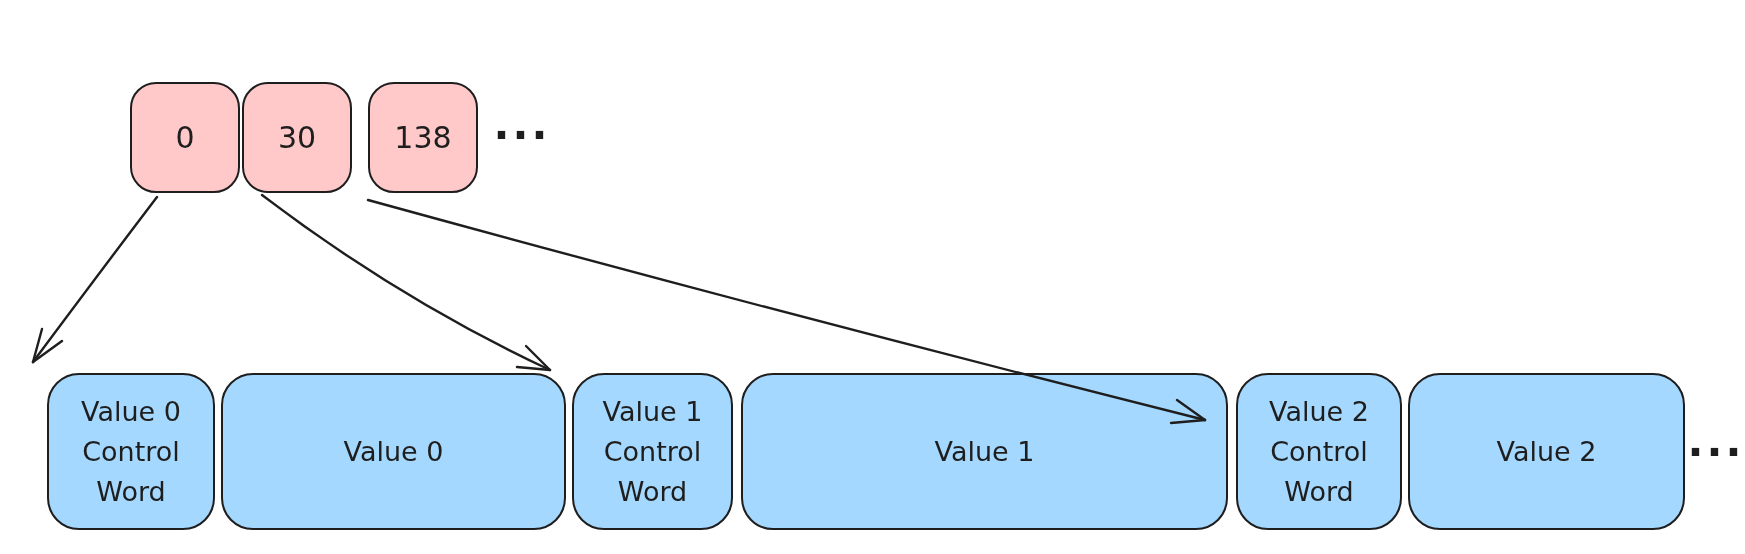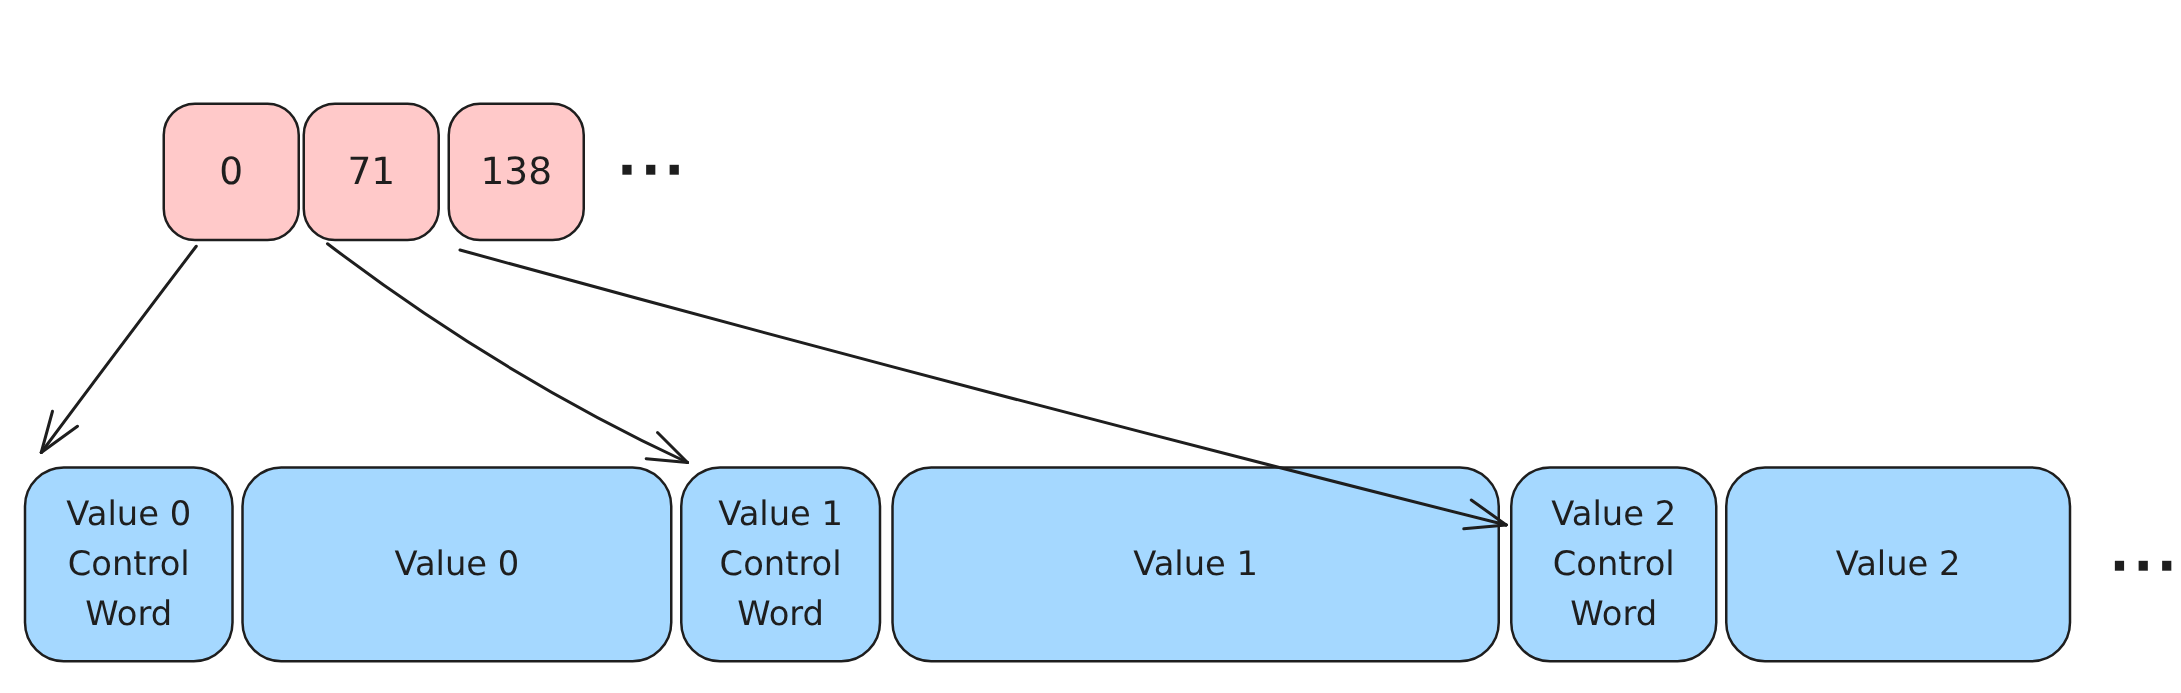--- a/index.html
+++ b/index.html
@@ -48,20 +48,21 @@
     background: #a5d8ff;
     border: 2.4px solid #1e1e1e;
     border-radius: 32px;
     display: flex;
     align-items: center;
     justify-content: center;
     text-align: center;
     font-size: 27px;
     line-height: 40px;
     white-space: pre-line;
+    margin-left: 28px;
   }
   .dots {
     position: absolute;
     font-weight: 700;
     font-size: 42px;
     line-height: 42px;
     letter-spacing: 3px;
     color: #1e1e1e;
   }
   .dots-top   { left: 492px;  top: 115px; width: 60px; text-align: center; }
@@ -80,22 +81,22 @@
     stroke-linejoin: round;
   }
 </style>
 </head>
 <body>
 
 <div class="canvas">
 
 
   <div class="index-cell" style="left:130px">0</div>
-  <div class="index-cell" style="left:242px">71</div>
-  <div class="index-cell" style="left:358px">138</div>
+  <div class="index-cell" style="left:242px">30</div>
+  <div class="index-cell" style="left:368px">138</div>
   <div class="dots dots-top">···</div>
 
   <div class="block" style="left:19px;   width:168px">Value 0
 Control
 Word</div>
   <div class="block" style="left:193px;  width:345px">Value 0</div>
   <div class="block" style="left:544px;  width:161px">Value 1
 Control
 Word</div>
   <div class="block" style="left:713px;  width:487px">Value 1</div>

